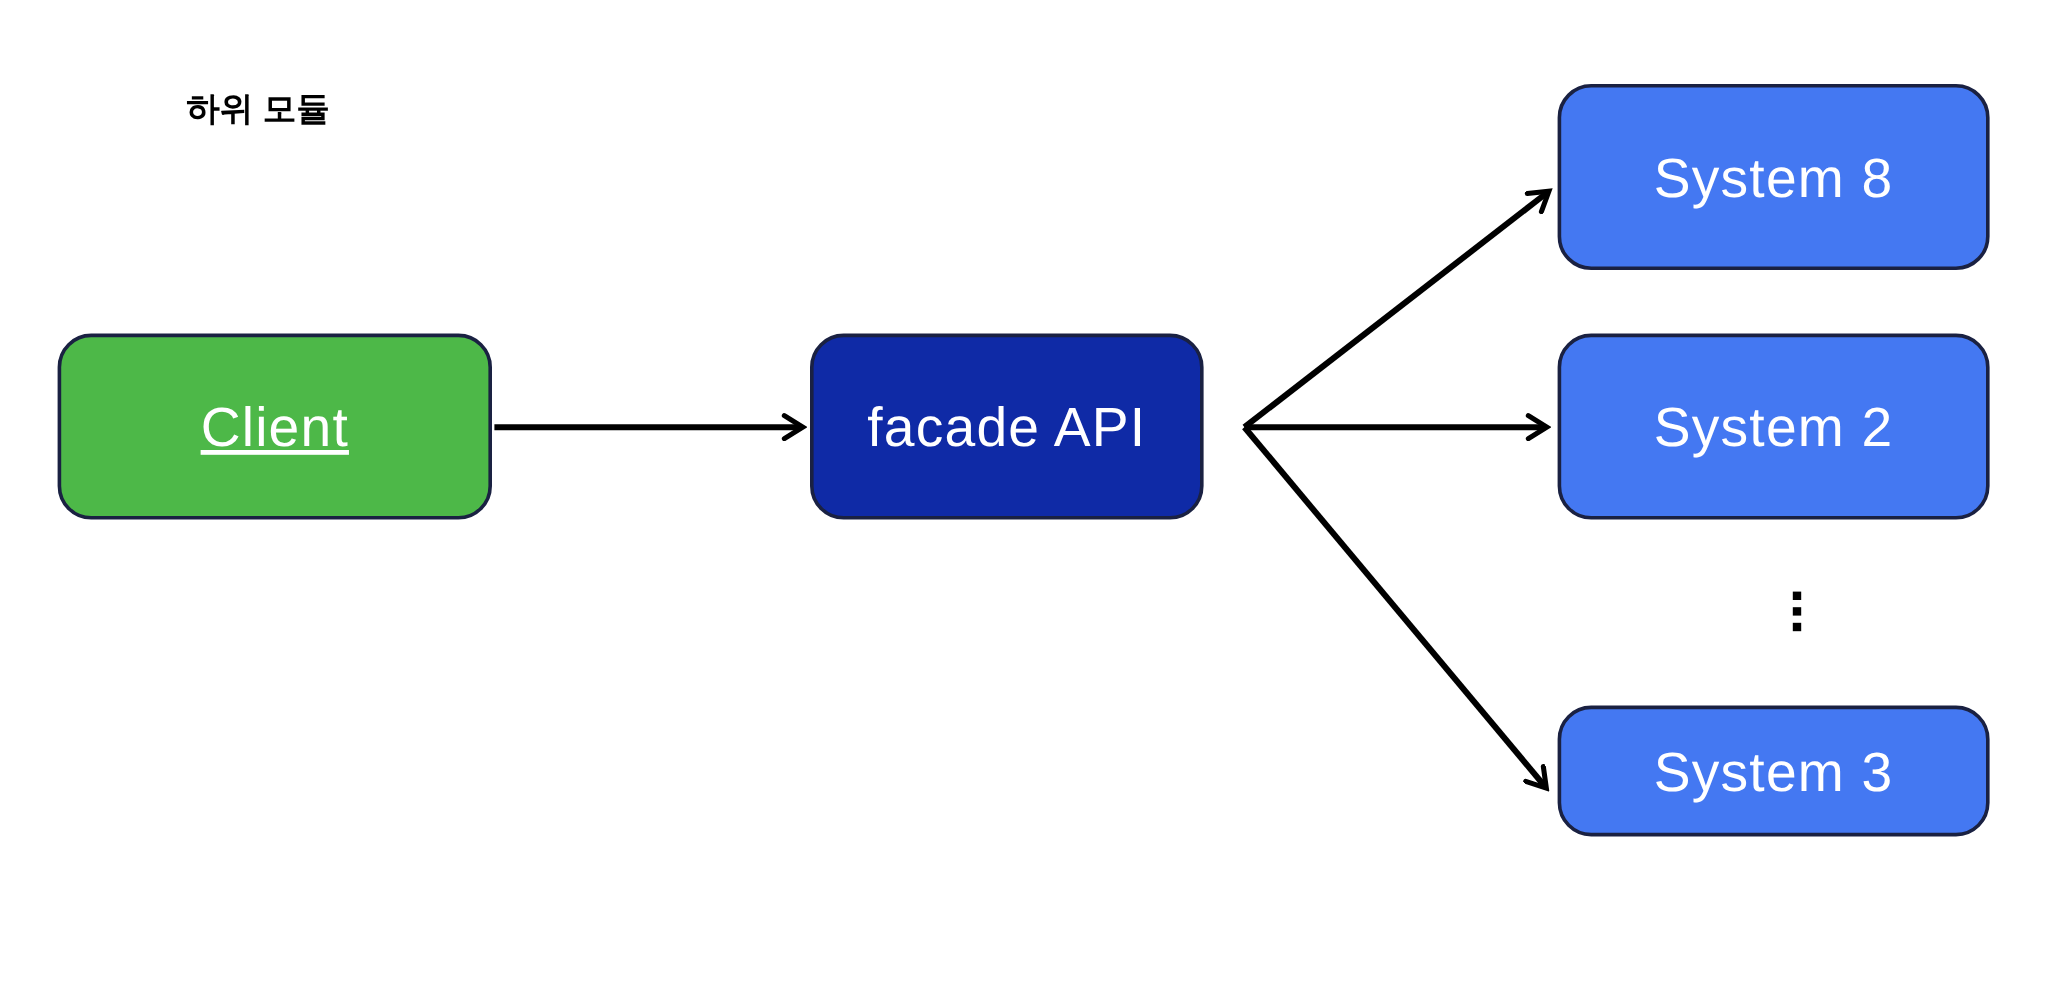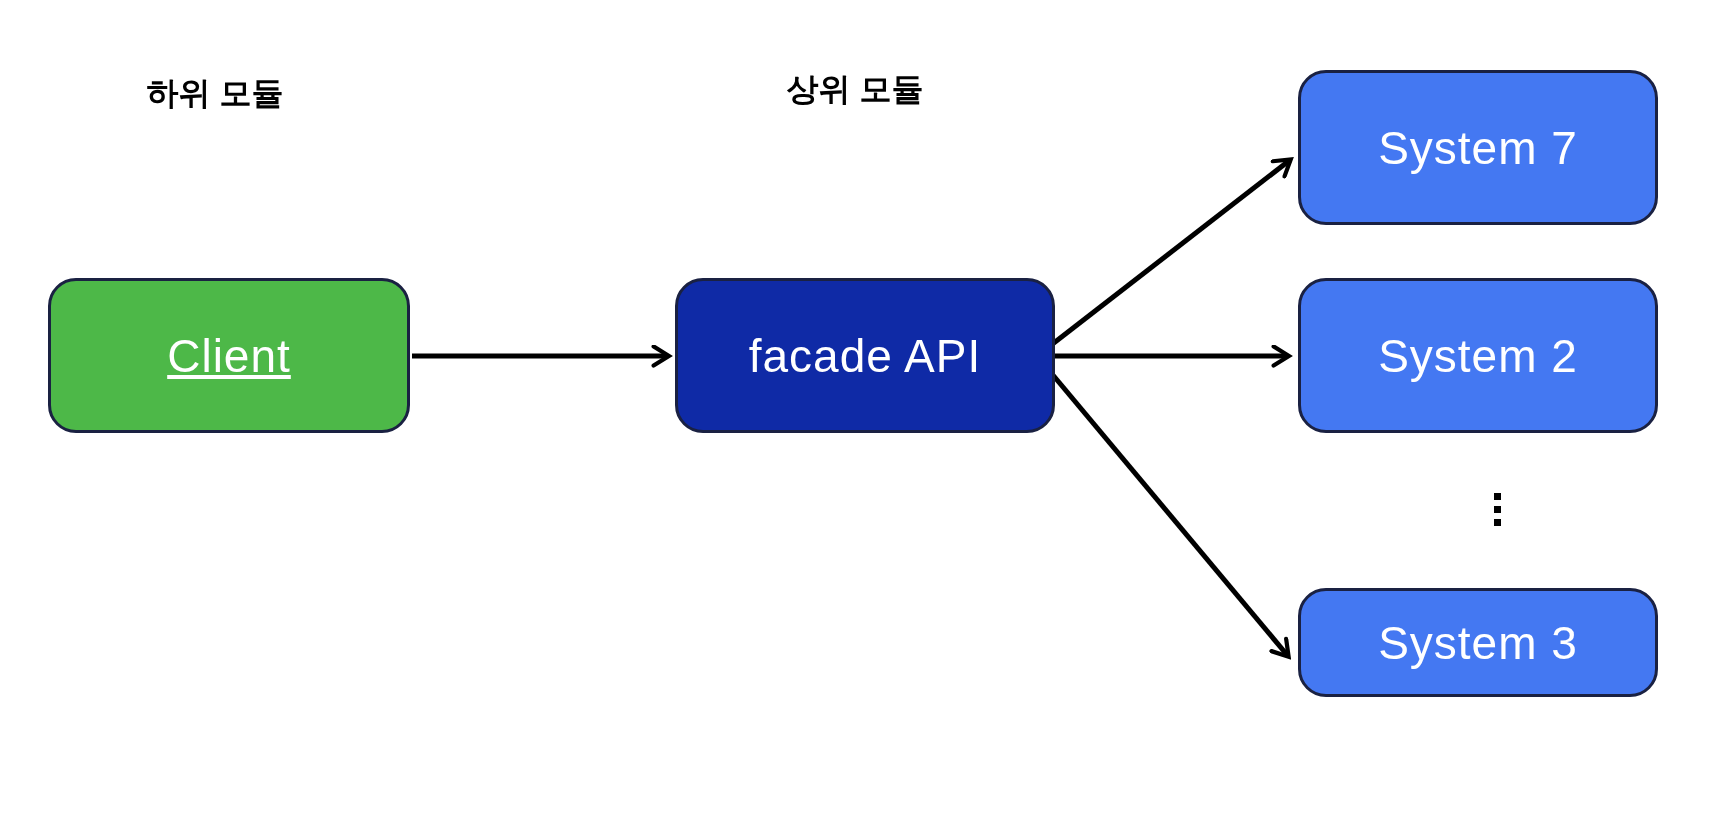--- a/index.html
+++ b/index.html
@@ -19,21 +19,21 @@
     width: 1724px;
     height: 832px;
     background: var(--c-bg);
     overflow: hidden;
     font-family: "Liberation Sans", sans-serif;
   }
   .group-label {
     position: absolute;
     width: 220px;
     text-align: center;
-    font-size: 32px;
+    font-size: 28px;
     font-weight: 700;
     color: var(--c-label-text);
     letter-spacing: 0px;
     white-space: nowrap;
   }
   #label-sub    { left: 105px; top: 72px; }
   #label-upper  { left: 745px; top: 68px; }
 
   .node {
     position: absolute;
@@ -42,21 +42,21 @@
     display: flex;
     align-items: center;
     justify-content: center;
     color: var(--c-node-text);
     font-size: 46px;
     font-weight: 400;
     letter-spacing: 1px;
     white-space: nowrap;
   }
   #node-client  { left: 48px;   top: 278px; width: 362px; height: 155px; background: var(--c-client); text-decoration: underline; }
-  #node-facade  { left: 675px;  top: 278px; width: 380px; height: 155px; background: var(--c-facade); }
+  #node-facade  { left: 675px;  top: 278px; width: 328px; height: 155px; background: var(--c-facade); }
   #node-system1 { left: 1298px; top: 70px;  width: 360px; height: 155px; background: var(--c-system); }
   #node-system2 { left: 1298px; top: 278px; width: 360px; height: 155px; background: var(--c-system); }
   #node-system3 { left: 1298px; top: 588px; width: 360px; height: 109px; background: var(--c-system); }
 
   .ellipsis {
     position: absolute;
     left: 1494px;
     top: 493px;
     display: flex;
     flex-direction: column;
@@ -90,27 +90,26 @@
     <g id="edge-lines">
         <line x1="412" y1="356" x2="668" y2="356" stroke="#000000" stroke-width="5" marker-end="url(#arrowhead)"></line>
         <line x1="1037" y1="356" x2="1290" y2="160" stroke="#000000" stroke-width="5" marker-end="url(#arrowhead)"></line>
         <line x1="1037" y1="356" x2="1288" y2="356" stroke="#000000" stroke-width="5" marker-end="url(#arrowhead)"></line>
         <line x1="1037" y1="356" x2="1288" y2="656" stroke="#000000" stroke-width="5" marker-end="url(#arrowhead)"></line>
       </g>
   </svg>
 
   <div class="group-label" id="label-sub">하위 모듈</div>
 
-  <div class="group-label" id="label-upper">상위 모듈</div>
 
   <div class="node" id="node-client">Client</div>
 
   <div class="node" id="node-facade">facade API</div>
 
-  <div class="node" id="node-system1">System 7</div>
+  <div class="node" id="node-system1">System 8</div>
 
   <div class="node" id="node-system2">System 2</div>
 
   <div class="node" id="node-system3">System 3</div>
 
   <div class="ellipsis">
     <div class="dot"></div>
     <div class="dot"></div>
     <div class="dot"></div>
   </div>

